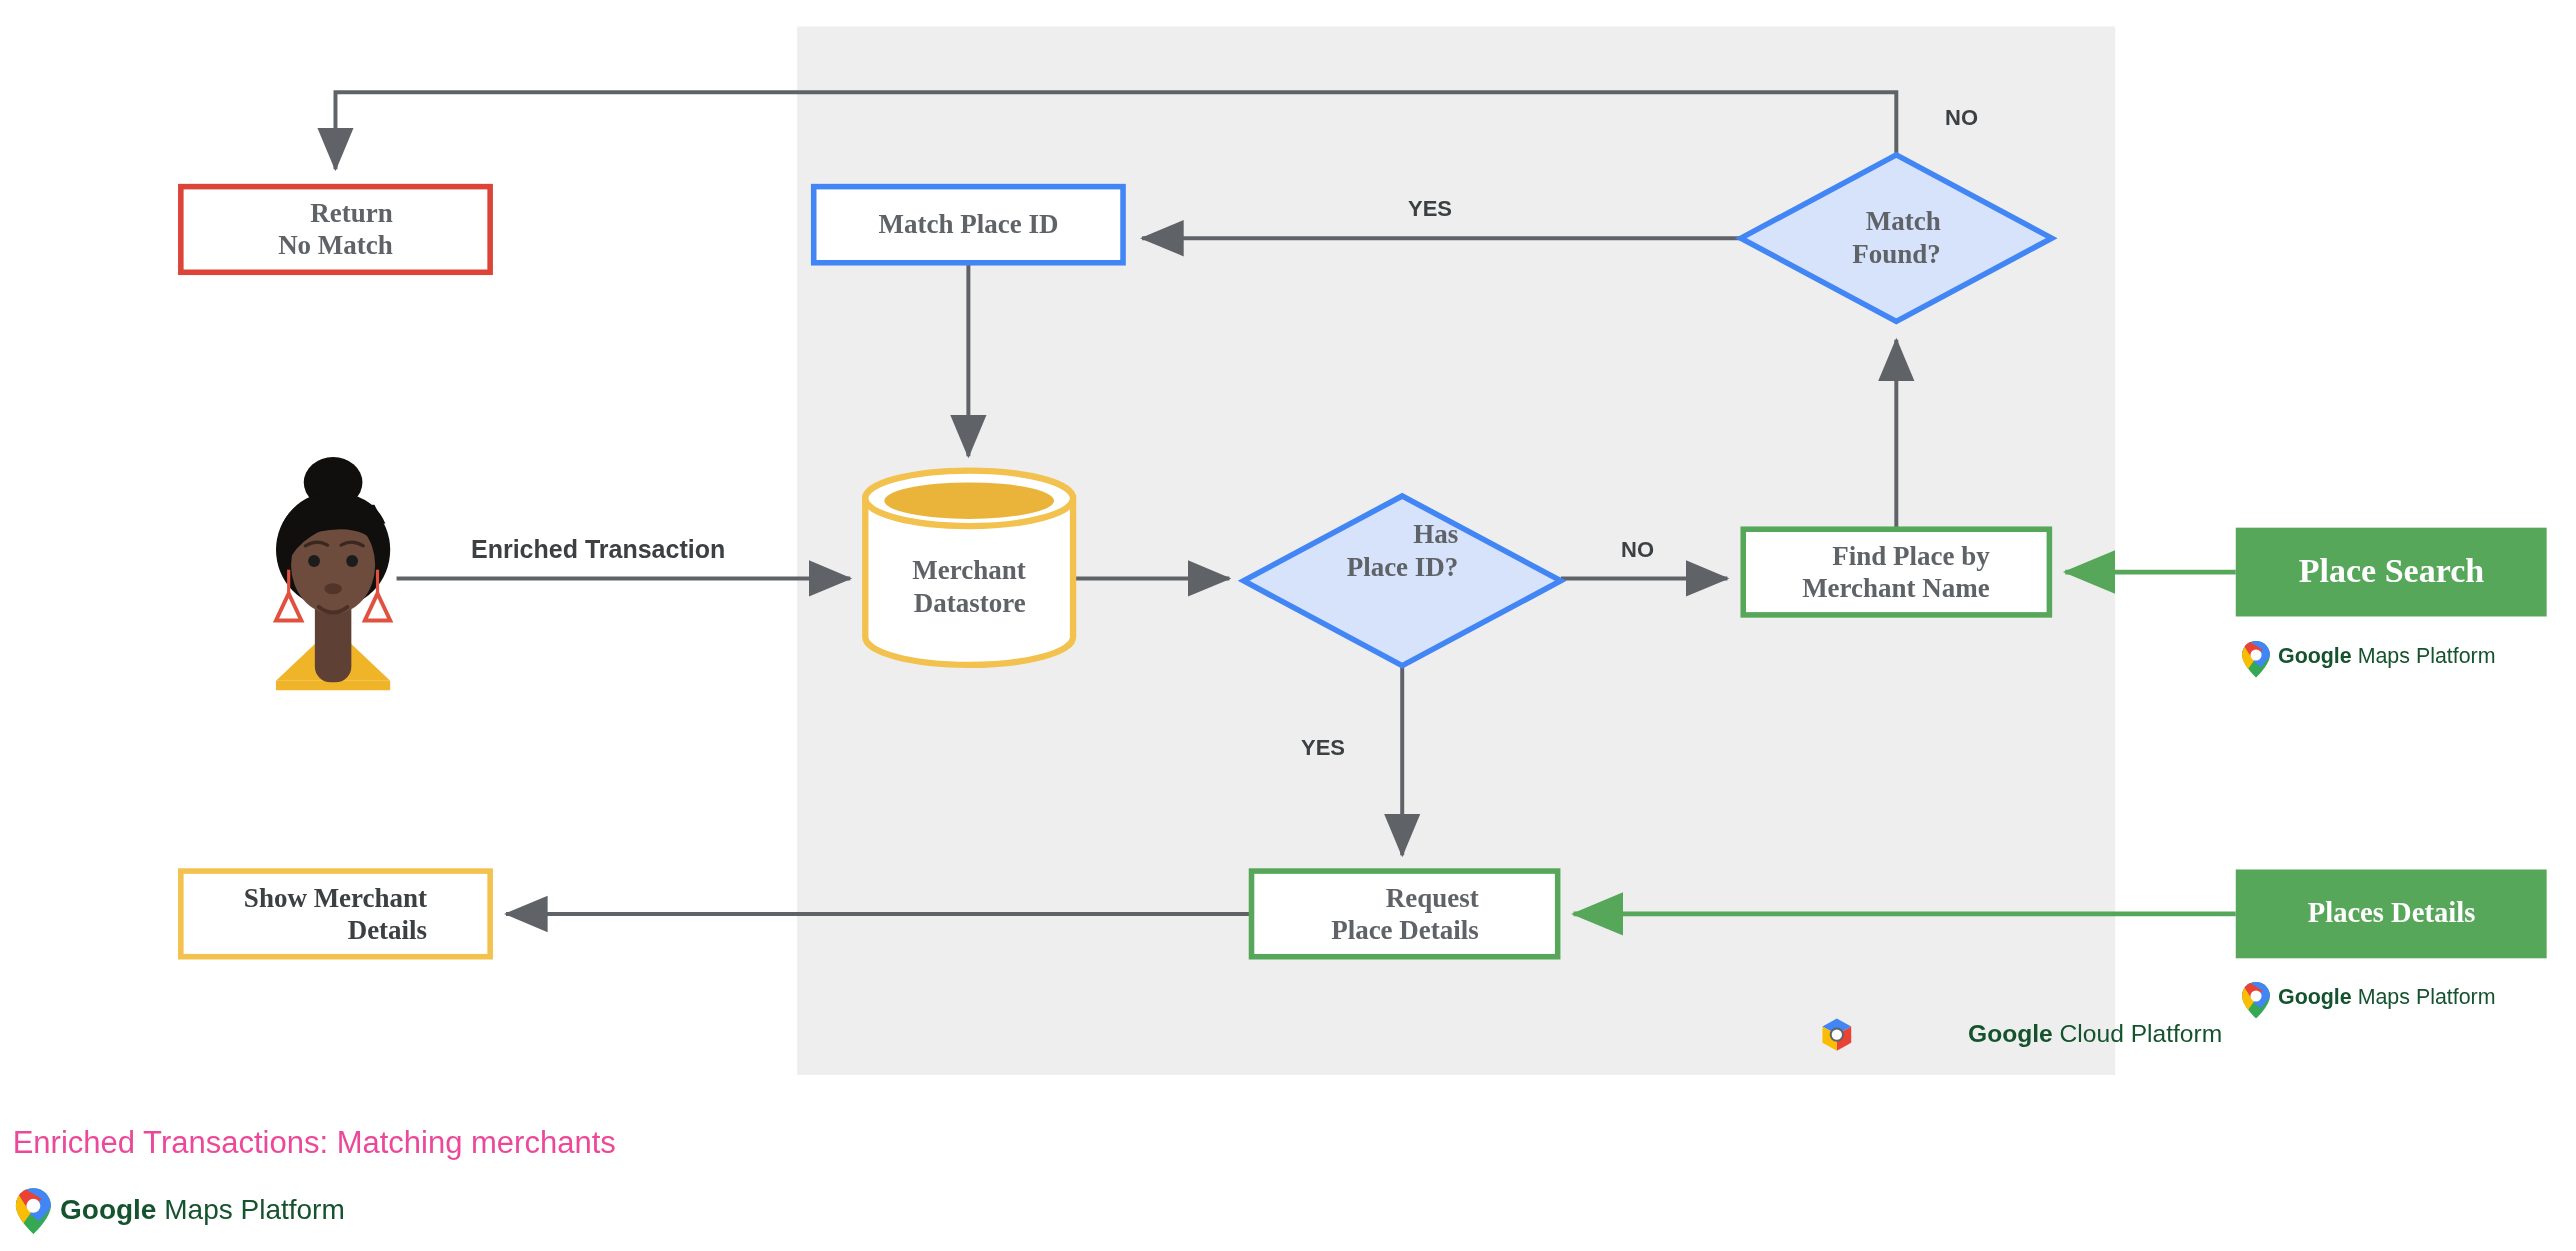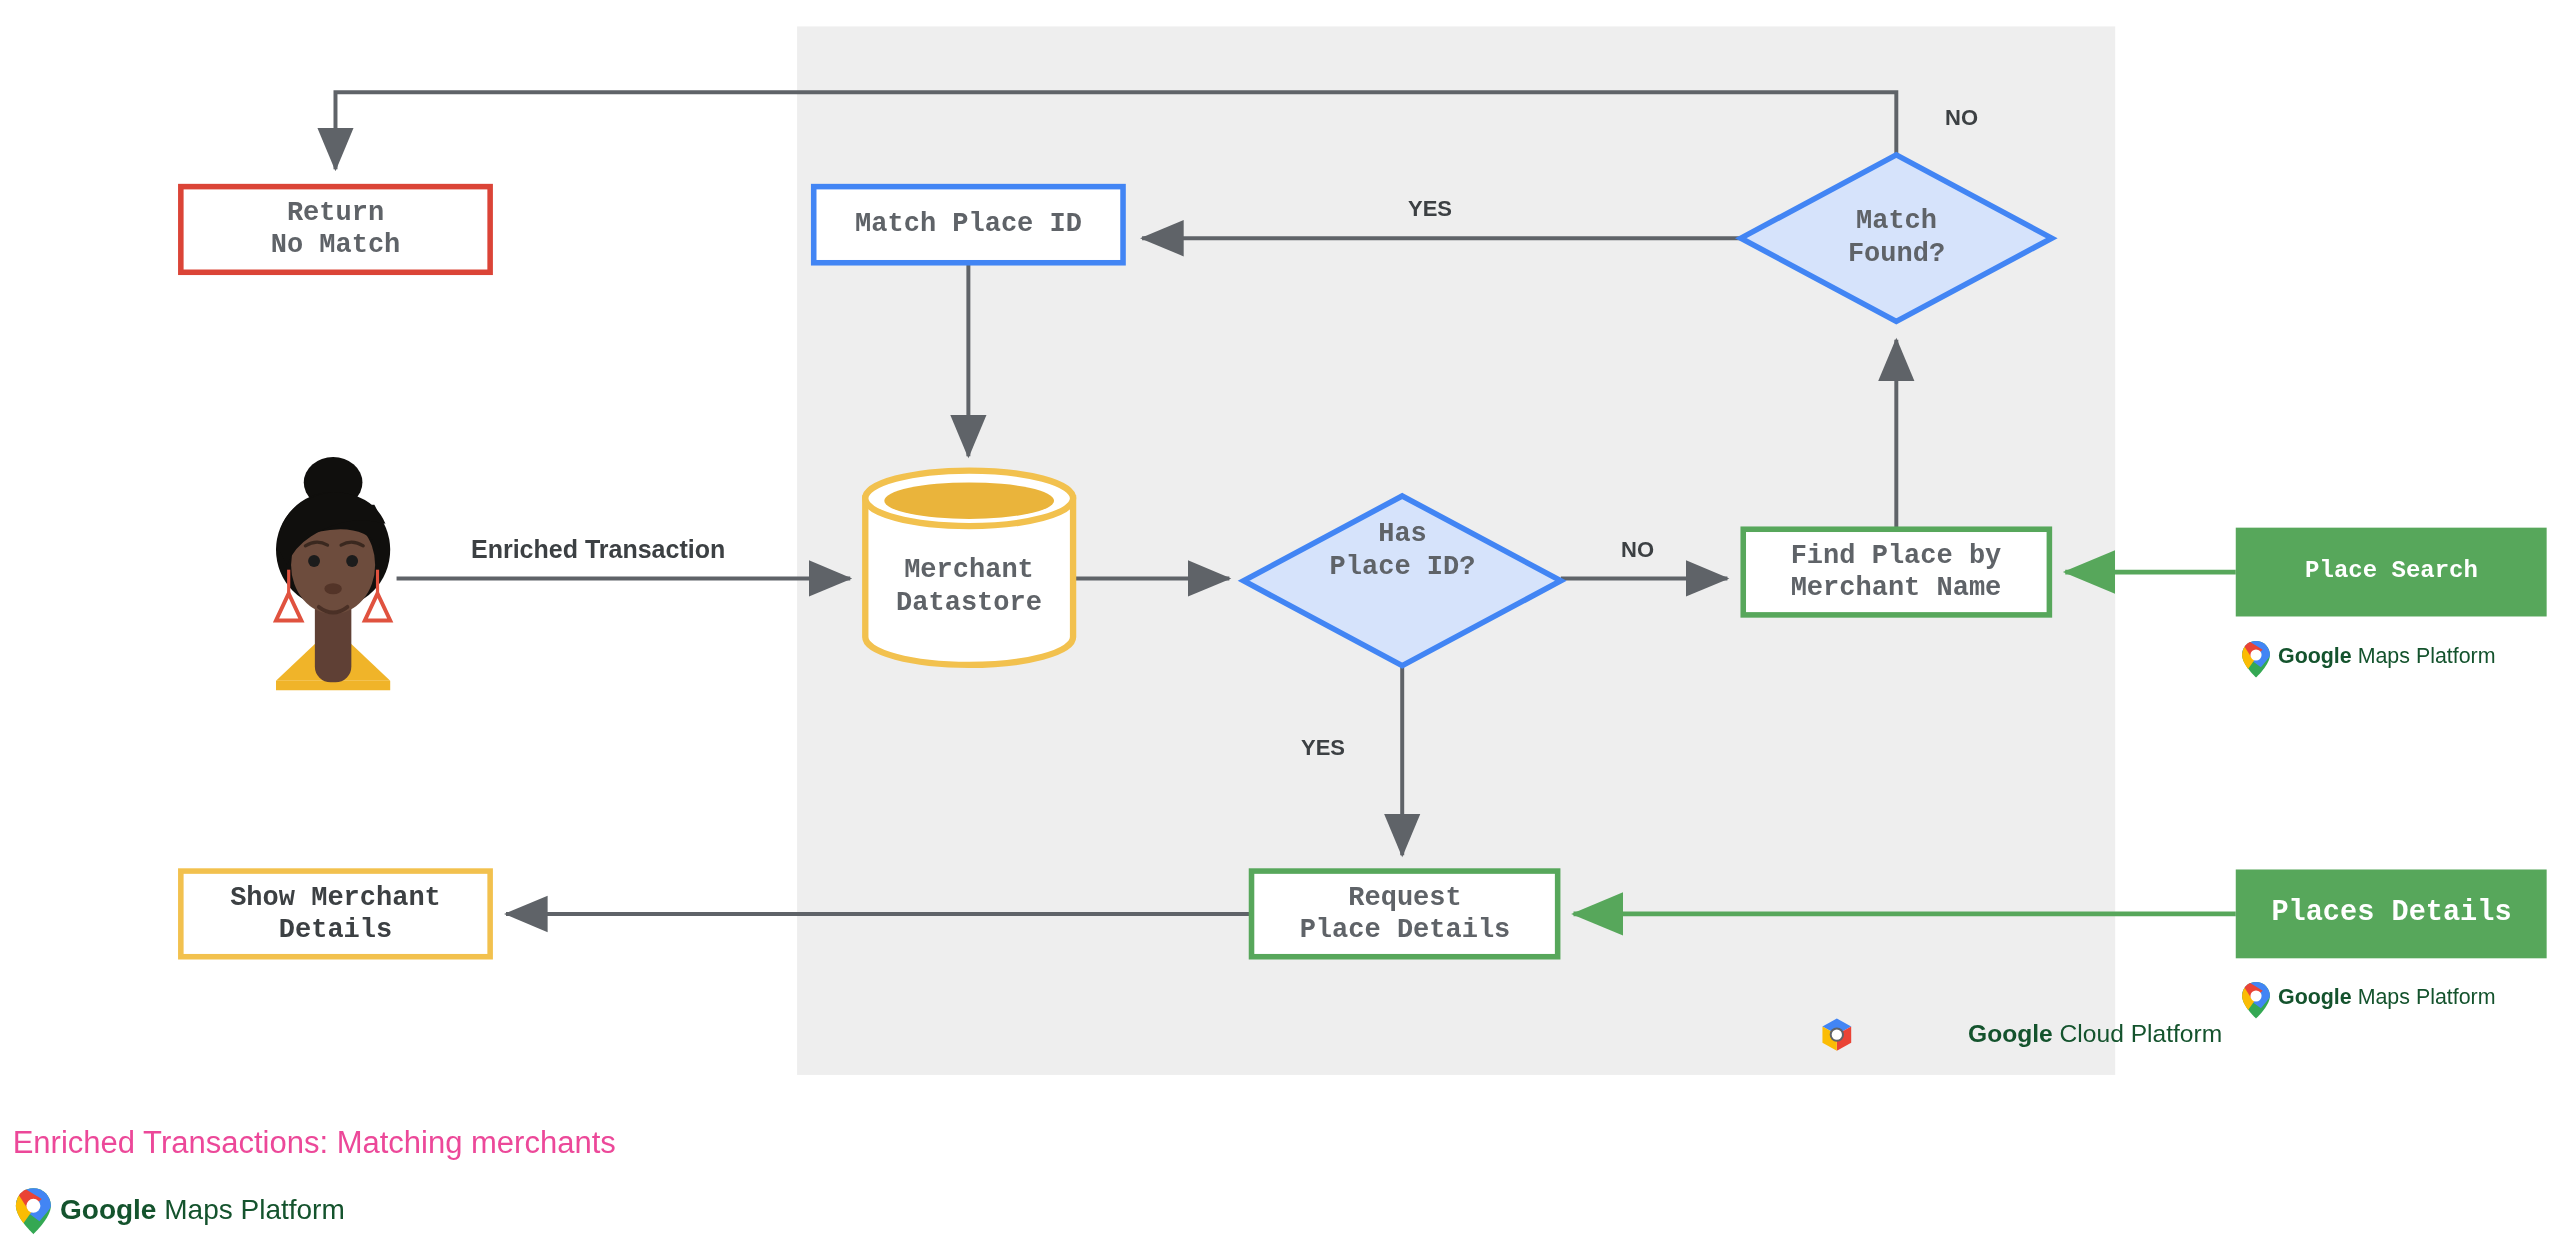--- a/index.html
+++ b/index.html
@@ -24,22 +24,22 @@
     position: absolute;
     left: 0; top: 0;
     width: 2576px;
     height: 1252px;
   }
   .node-label {
     position: absolute;
     display: flex;
     align-items: center;
     justify-content: center;
-    text-align: center;
-    font-family: Liberation Mono, monospace;
+    text-align: right;
+    font-family: Liberation Serif, serif;
     font-weight: bold;
     color: #5f6368;
     line-height: 1.2;
     white-space: pre-line;
     pointer-events: none;
   }
   .edge-label {
     position: absolute;
     font-family: "Liberation Sans", sans-serif;
     font-weight: bold;
@@ -230,21 +230,21 @@
 
   <div class="node-label" style="left:1743px; top:529px; width:306px; height:86px; font-size:27px;">Find Place by
 Merchant Name</div>
 
   <div class="node-label" style="left:1252px; top:871px; width:306px; height:86px; font-size:27px;">Request
 Place Details</div>
 
   <div class="node-label" style="left:181px; top:871px; width:309px; height:86px; font-size:27px; color:#3c4043;">Show Merchant
 Details</div>
 
-  <div class="node-label" style="left:2236px; top:527px; width:311px; height:89px; font-size:24px; color:#ffffff;border-radius:25px;">Place Search</div>
+  <div class="node-label" style="left:2236px; top:527px; width:311px; height:89px; font-size:34px; color:#ffffff;border-radius:25px;">Place Search</div>
 
   <div class="node-label" style="left:2236px; top:869px; width:311px; height:89px; font-size:28.6px; color:#ffffff;">Places Details</div>
 
   <div class="edge-label" style="left:471px; top:535px; font-size:25px;">Enriched Transaction</div>
   <div class="edge-label" style="left:1945px; top:105px; font-size:22px;">NO</div>
   <div class="edge-label" style="left:1408px; top:196px; font-size:22px;">YES</div>
   <div class="edge-label" style="left:1621px; top:537px; font-size:22px;">NO</div>
   <div class="edge-label" style="left:1301px; top:735px; font-size:22px;">YES</div>
 
   <div class="brand-text" style="left:2278px; top:644px; font-size:21.4px;">

